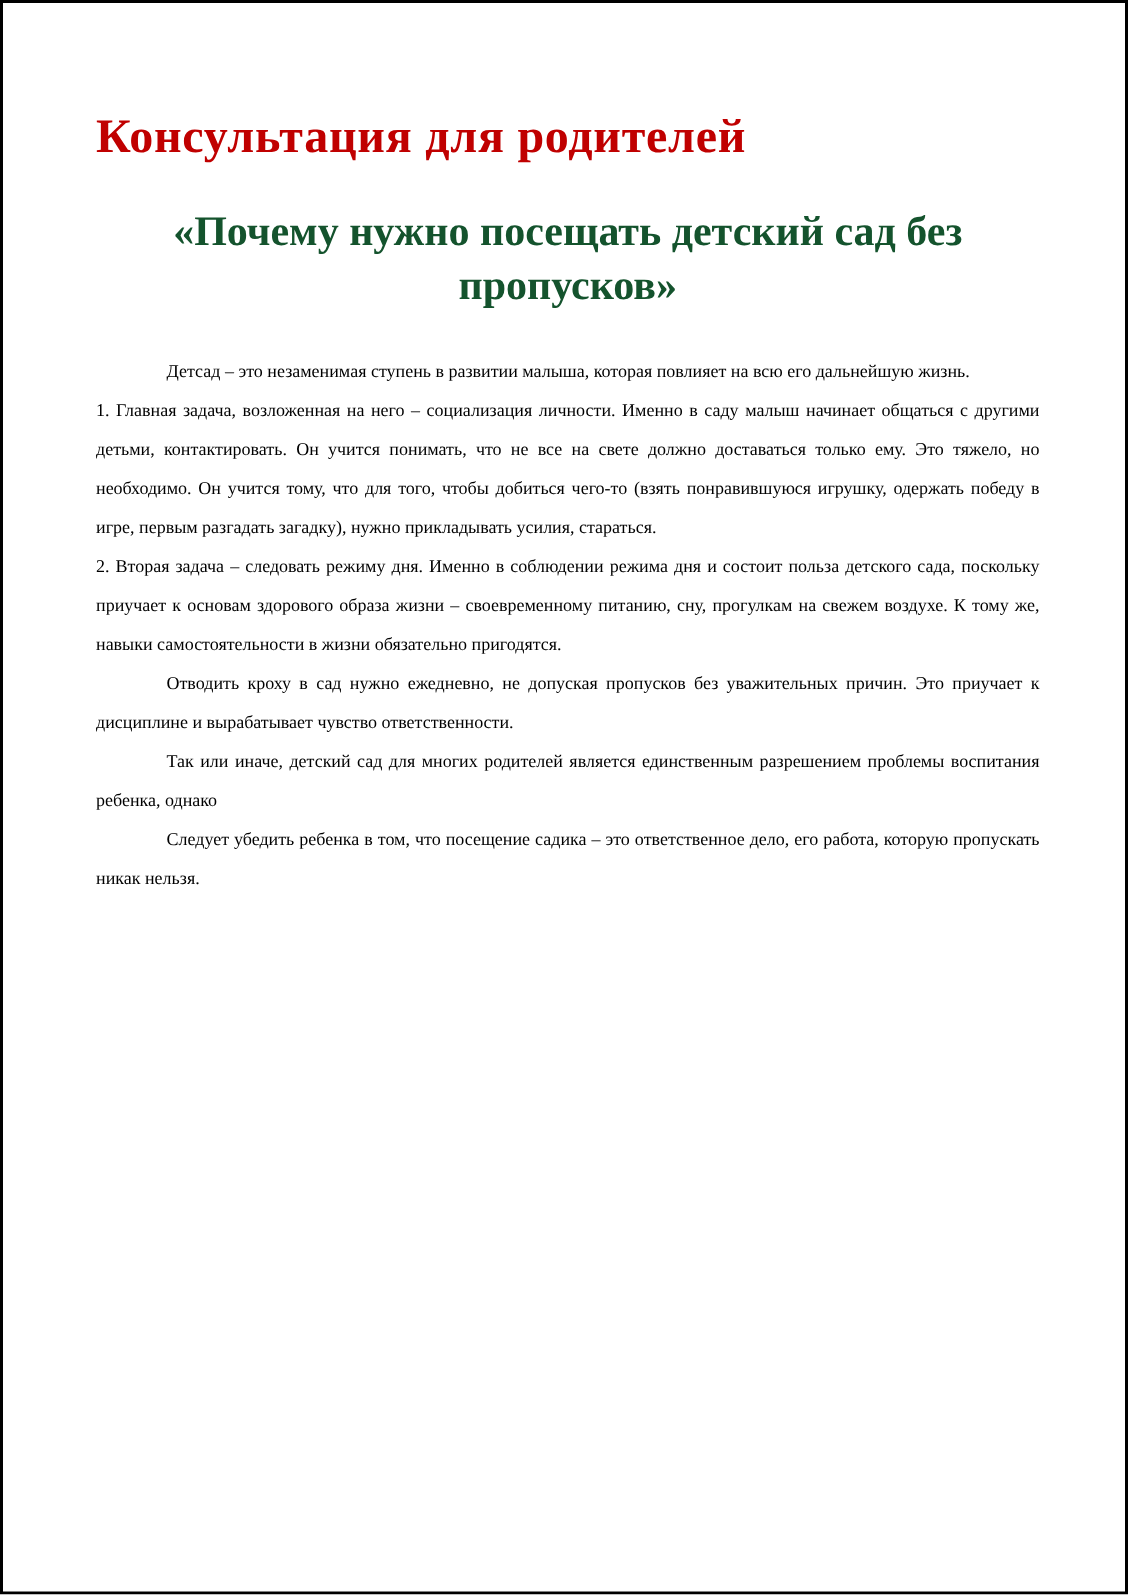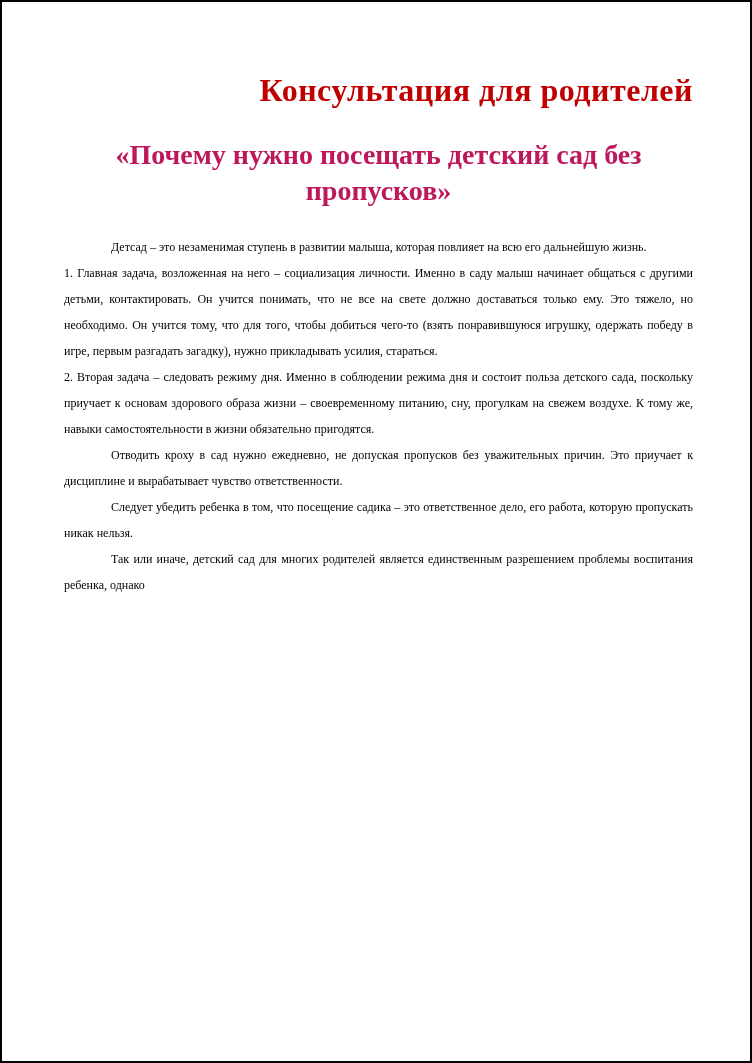--- a/index.html
+++ b/index.html
@@ -10,30 +10,30 @@
     background: #ffffff;
     border: 2px solid #000000;
     font-family: "Liberation Serif", "DejaVu Serif", serif;
     color: #000000;
     overflow: hidden;
   }
   .content {
     padding: 70px 57px 0 62px;
   }
   .doc-title {
-    text-align: right;
+    text-align: left;
     color: #c00000;
     font-size: 32px;
     line-height: 36px;
     font-weight: bold;
     letter-spacing: 0.5px;
   }
   .doc-subtitle {
     text-align: center;
-    color: #be185d;
+    color: #14532d;
     font-size: 28px;
     line-height: 36px;
     font-weight: bold;
     margin-top: 29px;
   }
   .doc-body {
     margin-top: 25px;
     font-size: 12px;
     line-height: 26px;
     text-align: justify;
@@ -54,18 +54,18 @@
 
     <h1 class="doc-title">Консультация для родителей</h1>
 
     <h2 class="doc-subtitle">«Почему нужно посещать детский сад без пропусков»</h2>
 
     <div class="doc-body">
       <p class="indent">Детсад – это незаменимая ступень в развитии малыша, которая повлияет на всю его дальнейшую жизнь.</p>
       <p>1. Главная задача, возложенная на него – социализация личности. Именно в саду малыш начинает общаться с другими детьми, контактировать. Он учится понимать, что не все на свете должно доставаться только ему. Это тяжело, но необходимо. Он учится тому, что для того, чтобы добиться чего-то (взять понравившуюся игрушку, одержать победу в игре, первым разгадать загадку), нужно прикладывать усилия, стараться.</p>
       <p>2. Вторая задача – следовать режиму дня. Именно в соблюдении режима дня и состоит польза детского сада, поскольку приучает к основам здорового образа жизни – своевременному питанию, сну, прогулкам на свежем воздухе. К тому же, навыки самостоятельности в жизни обязательно пригодятся.</p>
       <p class="indent">Отводить кроху в сад нужно ежедневно, не допуская пропусков без уважительных причин. Это приучает к дисциплине и вырабатывает чувство ответственности.</p>
+      <p class="indent">Так или иначе, детский сад для многих родителей является единственным разрешением проблемы воспитания ребенка, однако</p>
       <p class="indent">Следует убедить ребенка в том, что посещение садика – это ответственное дело, его работа, которую пропускать никак нельзя.</p>
-      <p class="indent">Так или иначе, детский сад для многих родителей является единственным разрешением проблемы воспитания ребенка, однако</p>
     </div>
 
   </div>
 </div>
 
 </body></html>

